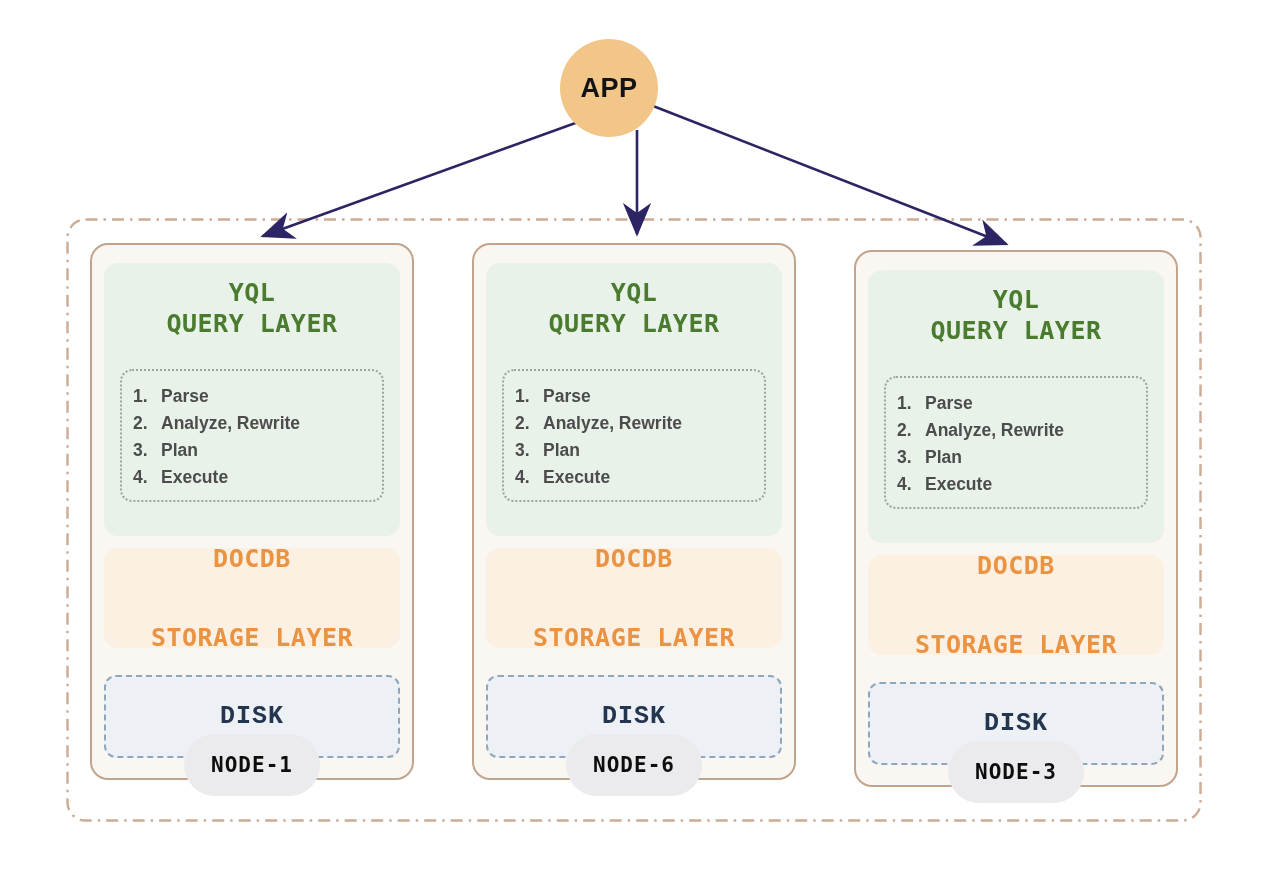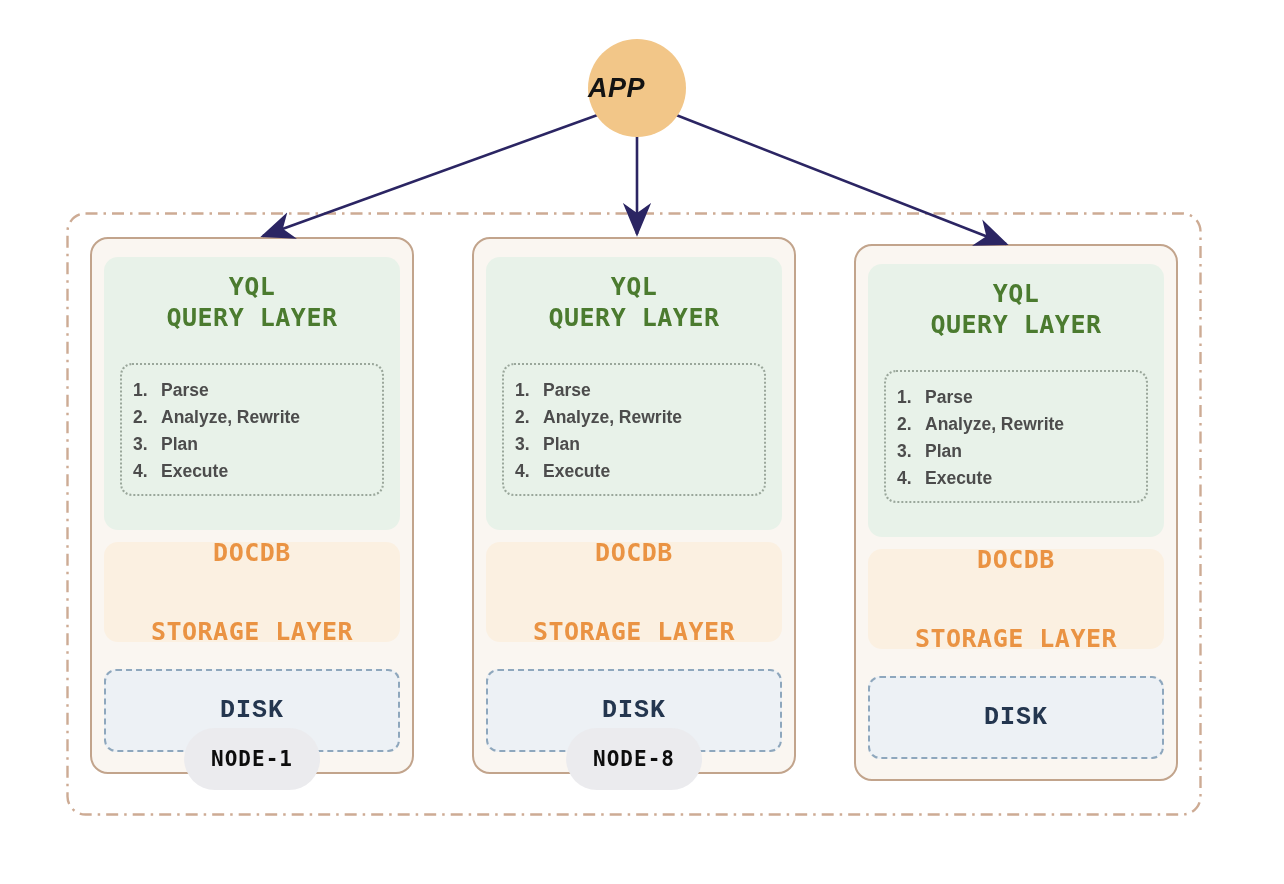--- a/index.html
+++ b/index.html
@@ -22,26 +22,26 @@
   }
   *{box-sizing:border-box;margin:0;padding:0;}
   html,body{width:1284px;height:884px;background:#ffffff;overflow:hidden;
     font-family:"Liberation Sans",sans-serif;}
   .stage{position:relative;width:1284px;height:884px;}
 
   
   .arrows{position:absolute;left:0;top:0;width:1284px;height:884px;z-index:5;pointer-events:none;}
 
   
-  .app-circle{position:absolute;left:588px;top:39px;width:98px;height:98px;border-radius:50%;
-    background:var(--app-circle-bg);display:flex;align-items:center;justify-content:flex-start;z-index:6;font-style:italic;}
+  .app-circle{position:absolute;left:560px;top:39px;width:98px;height:98px;border-radius:50%;
+    background:var(--app-circle-bg);display:flex;align-items:center;justify-content:center;z-index:6;}
   .app-circle span{font-weight:bold;font-size:27px;letter-spacing:.5px;color:#131313;}
 
   
-  .cluster{position:absolute;left:66px;top:212px;width:1136px;height:604px;z-index:1;}
+  .cluster{position:absolute;left:66px;top:218px;width:1136px;height:604px;z-index:1;}
   .cluster-border{position:absolute;left:0;top:0;width:100%;height:100%;}
   .cards{position:absolute;left:24px;top:25px;width:1088px;display:flex;justify-content:space-between;}
 
   
   .card{position:relative;width:324px;height:537px;background:var(--card-bg);
     border:2px solid var(--card-border);border-radius:18px;padding:18px 12px 12px;}
   .card-3{margin-top:7px;}
 
   .query{background:var(--query-bg);border-radius:14px;height:273px;padding:14px 12px 0;}
   .q-title{text-align:center;color:var(--query-title);
@@ -157,21 +157,21 @@
               </div>
       </div>
     </div>
     <div class="storage">
       <span>DOCDB</span>
       <span>STORAGE LAYER</span>
     </div>
     <div class="disk">
       <span>DISK</span>
     </div>
-    <div class="node-pill">NODE-8</div>
+    <div class="node-pill">NODE-6</div>
   </div>
 
   <div class="card card-3">
     <div class="query">
       <div class="q-title">
         <span class="t">YQL</span>
         <span class="t">QUERY LAYER</span>
       </div>
       <div class="steps">
         <div class="steps-list">
@@ -194,17 +194,18 @@
               </div>
       </div>
     </div>
     <div class="storage">
       <span>DOCDB</span>
       <span>STORAGE LAYER</span>
     </div>
     <div class="disk">
       <span>DISK</span>
     </div>
+    <div class="node-pill">NODE-3</div>
   </div>
 </div>
   </div>
 
 </div>
 
 </body></html>

